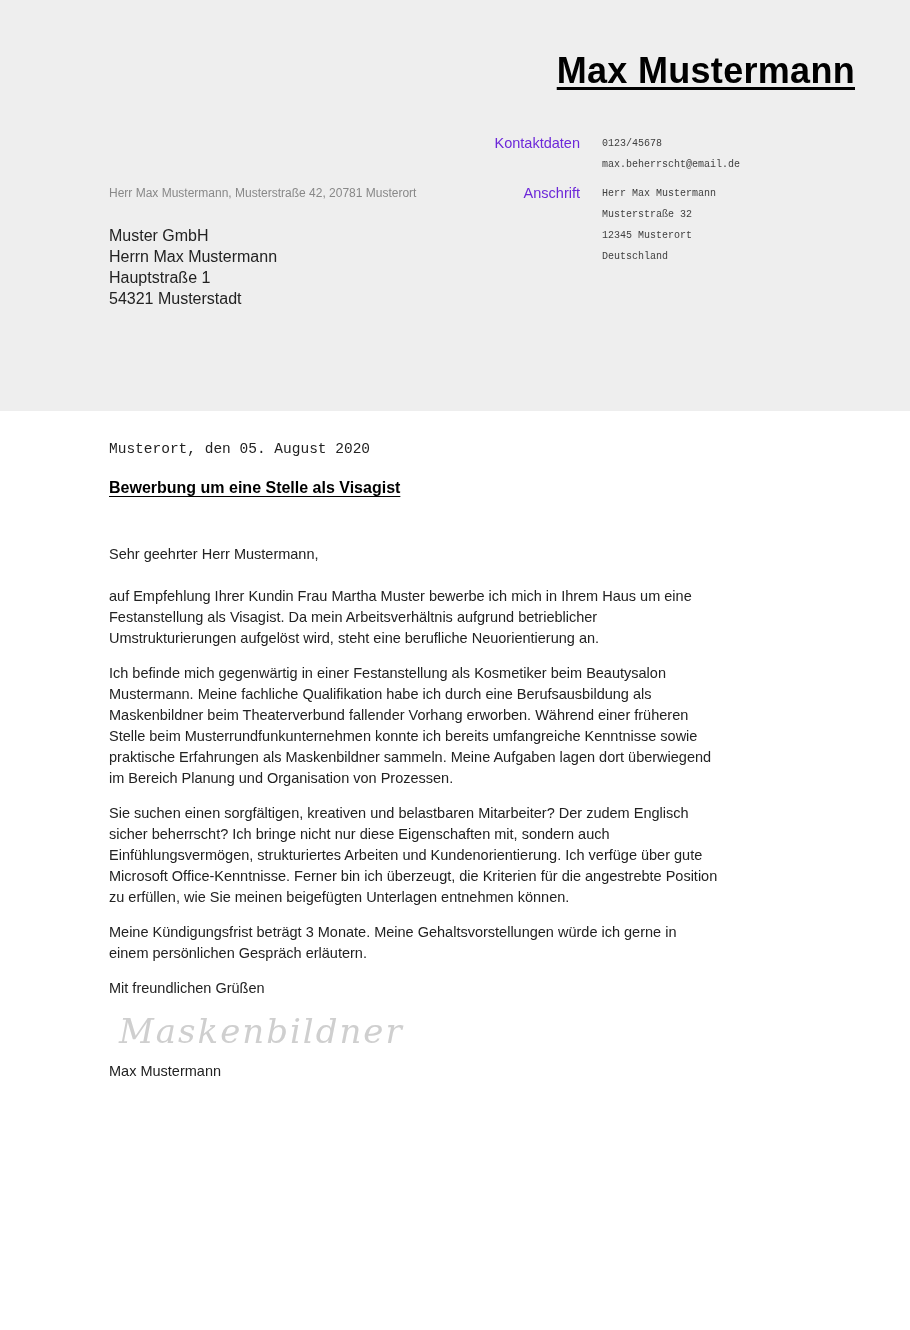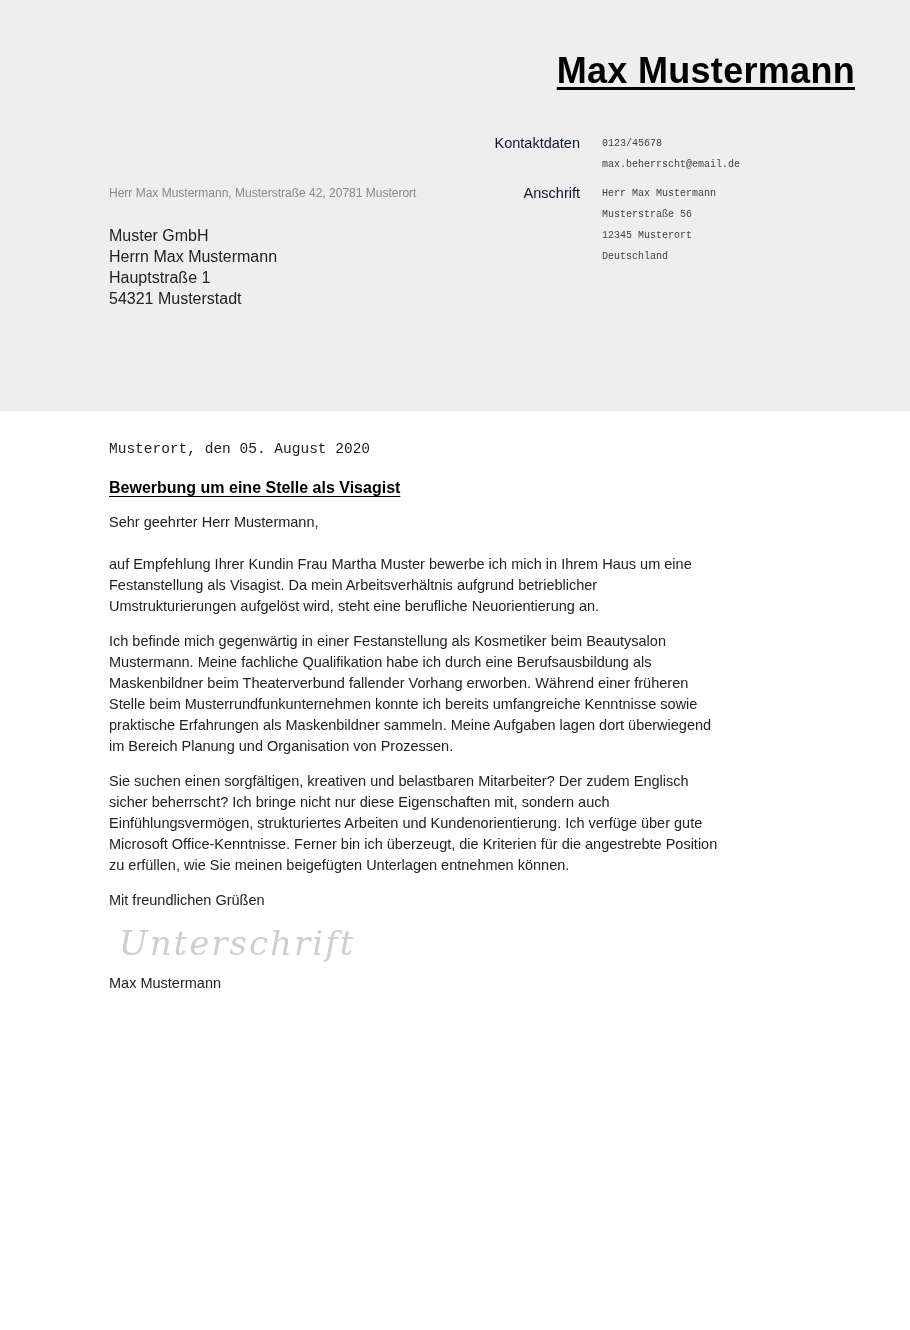--- a/index.html
+++ b/index.html
@@ -41,21 +41,21 @@
       top: 133px;
       width: 420px;
     }
     .info-row {
       display: flex;
       margin-bottom: 8px;
     }
     .info-label {
       width: 162px;
       text-align: right;
-      color: #0f172a;
+      color: #6d28d9;
       font-size: 14.5px;
       line-height: 21px;
       padding-right: 22px;
       box-sizing: border-box;
     }
     .info-values {
       font-size: 10px;
       line-height: 21px;
       color: #404040;
       font-family: Liberation Mono, monospace;
@@ -90,21 +90,21 @@
     .date {
       margin: 0 0 17px 0;
       font-family: Liberation Mono, monospace;
     }
     .subject {
       font-weight: bold;
       font-size: 16px;
       color: #000000;
       text-decoration: underline;
       text-underline-offset: 3px;
-      margin: 0 0 14px 0;
+      margin: 0 0 46px 0;
     }
     .salutation {
       margin: 0 0 21px 0;
     }
     .para {
       margin: 0 0 14px 0;
     }
     .closing {
       margin: 8px 0 10px 0;
     }
@@ -132,21 +132,21 @@
       <div class="info-label">Kontaktdaten</div>
       <div class="info-values">
         <div>0123/45678</div>
         <div>max.beherrscht@email.de</div>
       </div>
     </div>
     <div class="info-row">
       <div class="info-label">Anschrift</div>
       <div class="info-values">
         <div>Herr Max Mustermann</div>
-        <div>Musterstraße 56</div>
+        <div>Musterstraße 32</div>
         <div>12345 Musterort</div>
         <div>Deutschland</div>
       </div>
     </div>
   </div>
 
   <div class="sender-line">Herr Max Mustermann, Musterstraße 42, 20781 Musterort</div>
 
   <div class="recipient">
     <div>Muster GmbH</div>
@@ -156,16 +156,17 @@
   </div>
 </div>
 
 <div class="body">
   <p class="date">Musterort, den 05. August 2020</p>
   <p class="subject">Bewerbung um eine Stelle als Visagist</p>
   <p class="salutation">Sehr geehrter Herr Mustermann,</p>
   <p class="para">auf Empfehlung Ihrer Kundin Frau Martha Muster bewerbe ich mich in Ihrem Haus um eine Festanstellung als Visagist. Da mein Arbeitsverhältnis aufgrund betrieblicher Umstrukturierungen aufgelöst wird, steht eine berufliche Neuorientierung an.</p>
   <p class="para">Ich befinde mich gegenwärtig in einer Festanstellung als Kosmetiker beim Beautysalon Mustermann. Meine fachliche Qualifikation habe ich durch eine Berufsausbildung als Maskenbildner beim Theaterverbund fallender Vorhang erworben. Während einer früheren Stelle beim Musterrundfunkunternehmen konnte ich bereits umfangreiche Kenntnisse sowie praktische Erfahrungen als Maskenbildner sammeln. Meine Aufgaben lagen dort überwiegend im Bereich Planung und Organisation von Prozessen.</p>
   <p class="para">Sie suchen einen sorgfältigen, kreativen und belastbaren Mitarbeiter? Der zudem Englisch sicher beherrscht? Ich bringe nicht nur diese Eigenschaften mit, sondern auch Einfühlungsvermögen, strukturiertes Arbeiten und Kundenorientierung. Ich verfüge über gute Microsoft Office-Kenntnisse. Ferner bin ich überzeugt, die Kriterien für die angestrebte Position zu erfüllen, wie Sie meinen beigefügten Unterlagen entnehmen können.</p>
+  <p class="para">Meine Kündigungsfrist beträgt 3 Monate. Meine Gehaltsvorstellungen würde ich gerne in einem persönlichen Gespräch erläutern.</p>
   <p class="closing">Mit freundlichen Grüßen</p>
-  <div class="signature">Unterschrift</div>
+  <div class="signature">Maskenbildner</div>
   <p class="signer">Max Mustermann</p>
 </div>
 
 </body></html>

